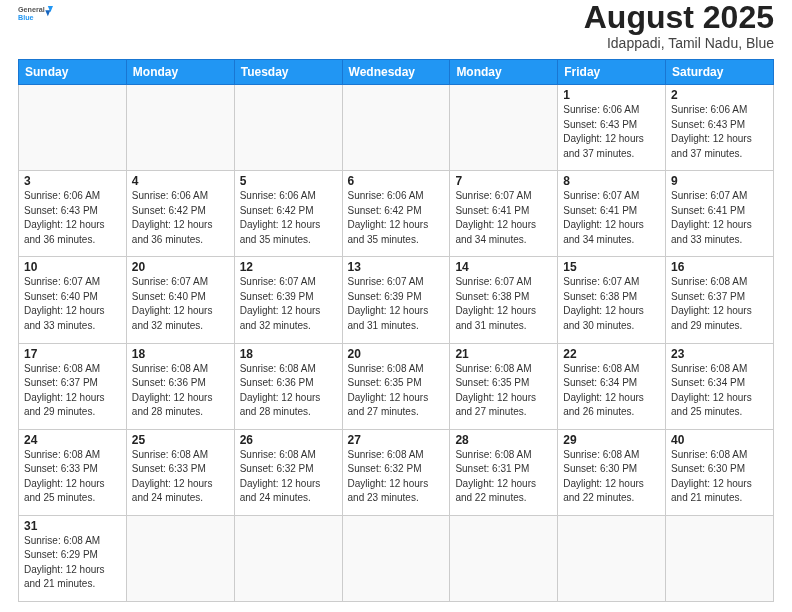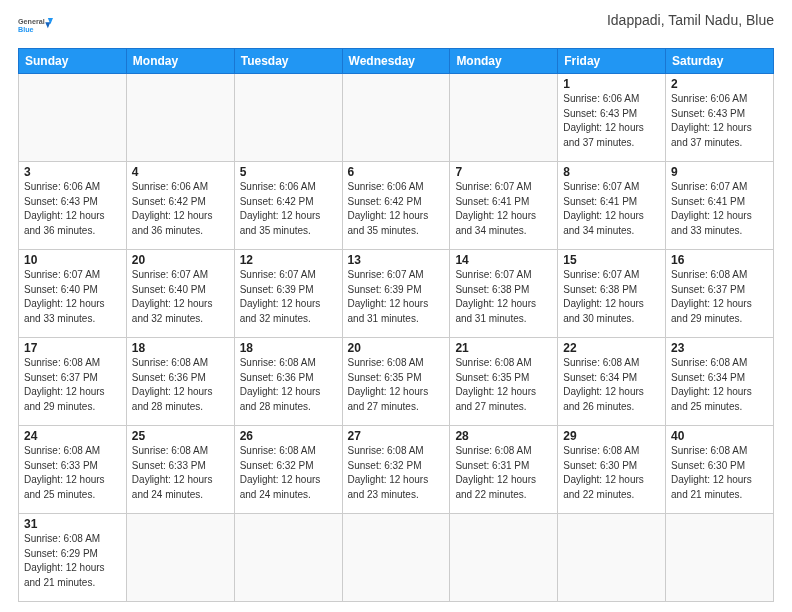--- a/index.html
+++ b/index.html
@@ -6,21 +6,21 @@
     body {
       font-family: Arial, sans-serif;
       background: #fff;
       width: 792px;
       height: 612px;
       overflow: hidden;
     }
     .page {
       width: 792px;
       height: 612px;
-      padding: 12px 18px 10px 18px;
+      padding: 0 18px 10px 18px;
       display: flex;
       flex-direction: column;
     }
     .header {
       display: flex;
       justify-content: space-between;
       align-items: flex-start;
       margin-bottom: 8px;
     }
     .logo {
@@ -98,20 +98,21 @@
   <div class="header">
     <div class="logo">
       <svg class="logo-icon" viewBox="0 0 70 35" xmlns="http://www.w3.org/2000/svg" width="70" height="35">
           <text x="0" y="14" font-size="14" font-weight="bold" fill="#555" font-family="Arial">General</text>
           <text x="0" y="30" font-size="14" font-weight="bold" fill="#2196F3" font-family="Arial">Blue</text>
           <polygon points="58,2 68,2 63,14" fill="#2196F3"></polygon>
           <polygon points="53,10 63,10 58,22" fill="#1565C0"></polygon>
         </svg>
     </div>
     <div class="title-block">
+      <div class="calendar-title">August 2025</div>
       <div class="calendar-subtitle">Idappadi, Tamil Nadu, Blue</div>
     </div>
   </div>
 
   <table>
     <thead>
       <tr>
         <th class="day-header">Sunday</th>
         <th class="day-header">Monday</th>
         <th class="day-header">Tuesday</th>

